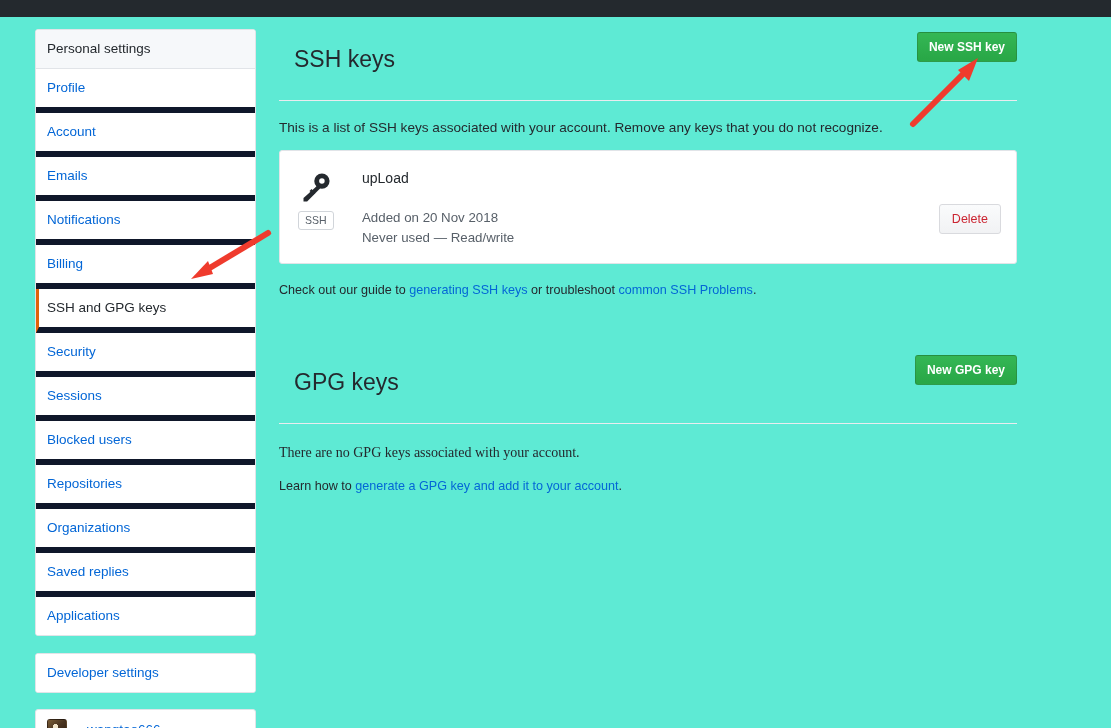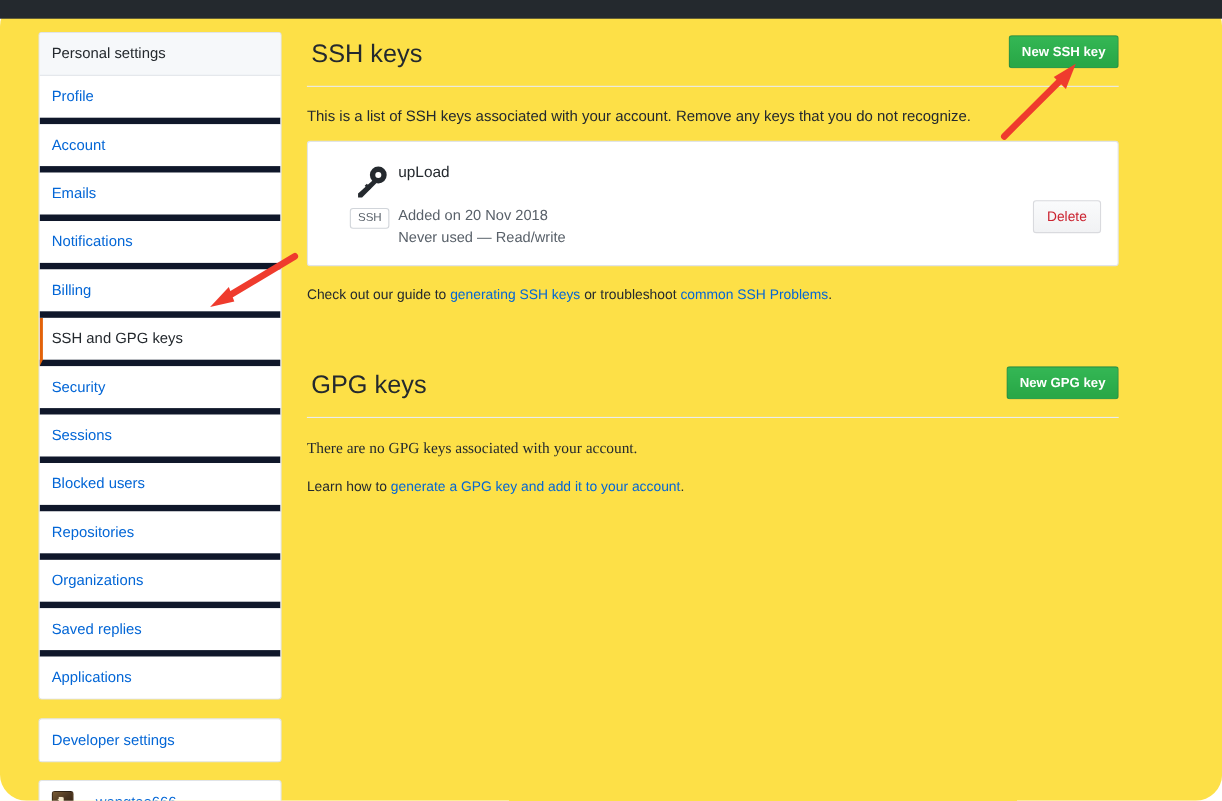--- a/index.html
+++ b/index.html
@@ -3,21 +3,21 @@
 <meta charset="utf-8">
 <style>
   * { box-sizing: border-box; }
   html, body {
     margin: 0; padding: 0;
     width: 1111px; height: 728px;
     background: #ffffff;
     font-family: "Liberation Sans", "DejaVu Sans", sans-serif;
     overflow: hidden;
   }
-  #page { position: relative; width: 1111px; height: 728px; background:#fde047;border-radius:24px; }
+  #page { position: relative; width: 1111px; height: 728px; background:#5eead4; }
 
   
   .topbar {
     position: absolute; left:0; top:0; width:1111px; height:17px;
     background:#24292e;
   }
 
   
   .sidebar {
     position: absolute; left: 35px; top: 29px; width: 221px;
@@ -89,21 +89,21 @@
   .sect-head {
     display: flex; align-items: flex-start; justify-content: space-between;
     padding-bottom: 11px;
     border-bottom: 1px solid #eaecef;
   }
   .sect-title {
     font-size: 23px;
     font-weight: 400;
     color: #24292e;
     line-height: 30px;
-    margin: 4px;
+    margin: 15px;
   }
   .btn-green {
     background: linear-gradient(180deg,#34b755 0%,#29a847 90%);
     border: 1px solid rgba(27,31,35,.18);
     border-radius: 3px;
     color: #fff;
     font-size: 12px;
     font-weight: bold;
     padding: 6px 11px;
     line-height: 16px;
@@ -122,21 +122,21 @@
     margin-top: 12px;
     border: 1px solid #e1e4e8;
     border-radius: 3px;
     background: #fff;
     padding: 15px 15px 15px 18px;
     display: flex;
     align-items: flex-start;
   }
   .key-icon-col {
     width: 56px; flex: none;
-    display: flex; flex-direction: column; align-items: flex-end;
+    display: flex; flex-direction: column; align-items: flex-start;
     padding-top: 5px;
   }
   .key-glyph { width: 34px; height: 34px; display:block; }
   .ssh-badge {
     margin-top: 6px;
     border: 1px solid #d1d5da;
     border-radius: 3px;
     color: #586069;
     font-size: 10.5px;
     padding: 1px 6px;

